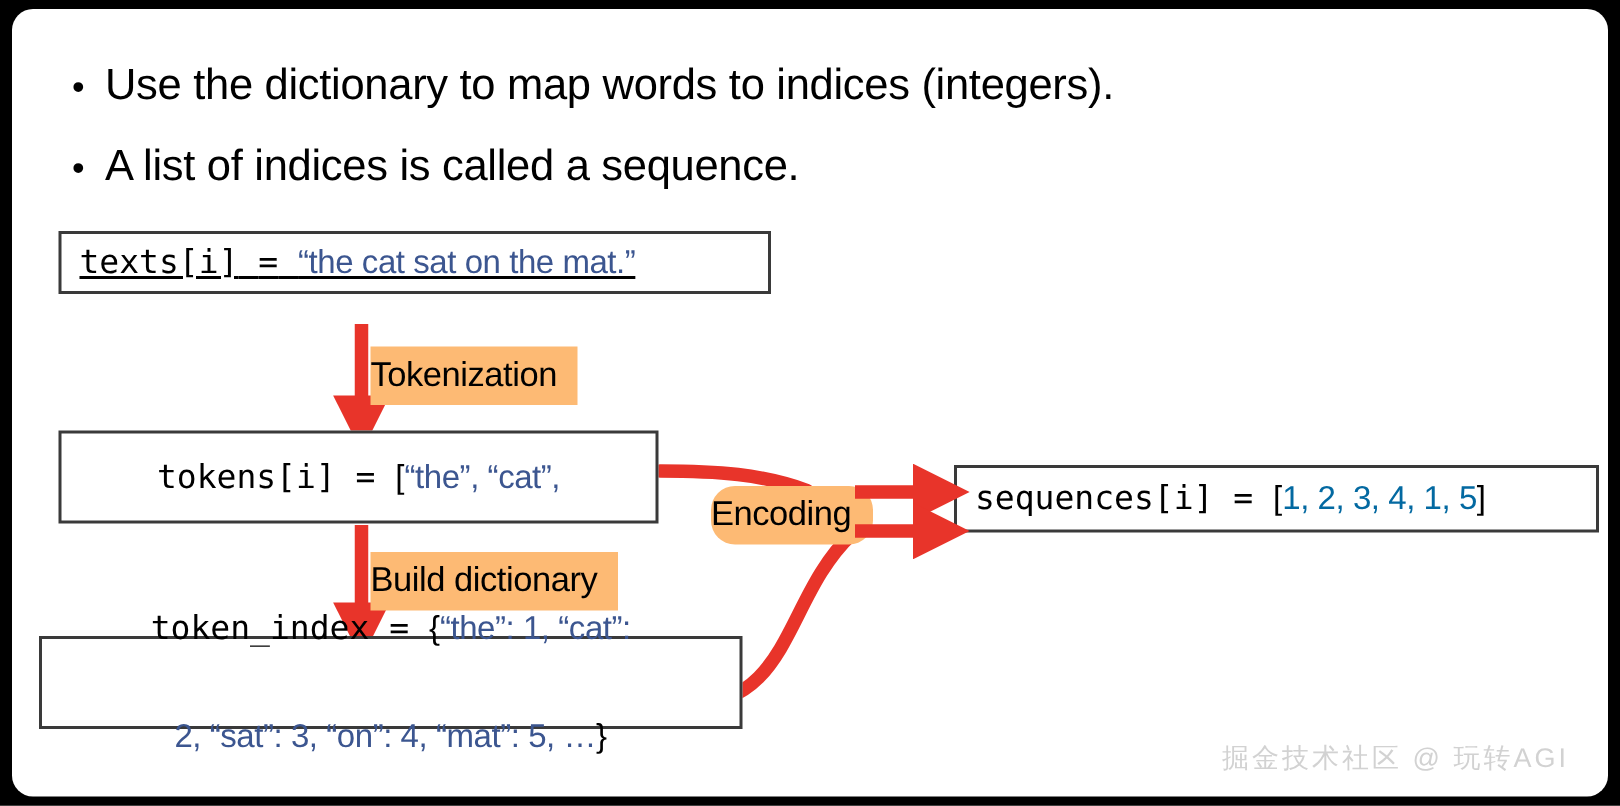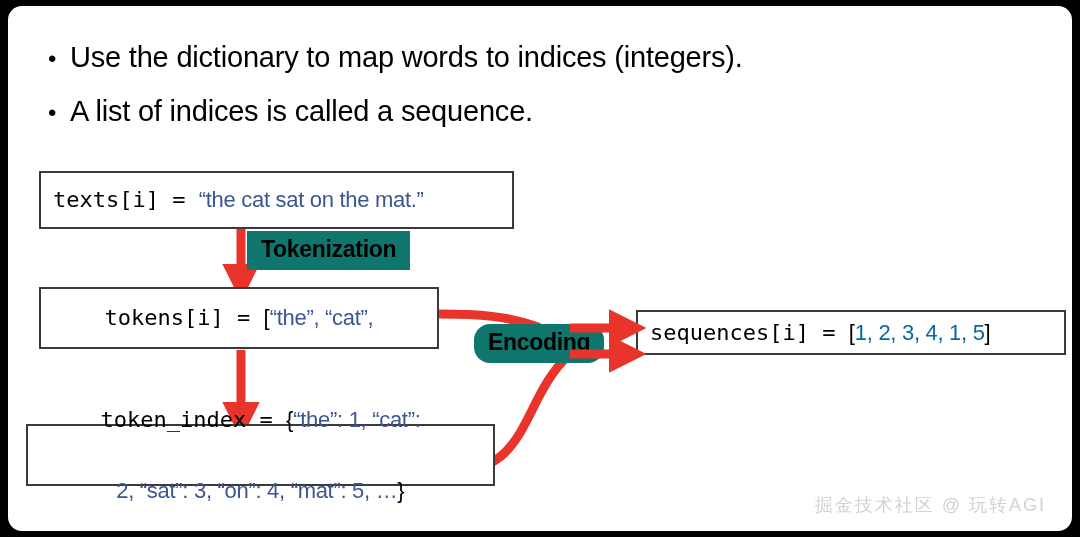--- a/index.html
+++ b/index.html
@@ -76,34 +76,34 @@
   .num {
     font-family: "Liberation Sans", sans-serif;
     color: #0369a1;
     letter-spacing: -0.3px;
   }
   .punc {
     font-family: "Liberation Sans", sans-serif;
     color: #000000;
   }
 
-  #box-texts      { left: 31px;  top: 165px; width: 475px;  height: 58px; padding: 0 12px; }
+  #box-texts      { left: 31px;  top: 148px; width: 475px;  height: 42px; padding: 0 12px; text-decoration: underline; }
   #box-tokens     { left: 31px;  top: 281px; width: 400px;  height: 62px; }
   #box-tokenindex { left: 18px;  top: 418px; width: 469px;  height: 62px; gap: 44px; }
   #box-sequences  { left: 628px; top: 304px; width: 430px;  height: 45px; padding: 0 12px; }
 
   
   .flow-label {
     position: absolute;
-    background: #0f766e;
-    color: #000000;
-    font-weight: bold;
+    background: #fdba74;
+    color: #000000;
+    font-weight: normal;
     font-size: 23px;
     letter-spacing: -0.3px;
-    padding: 5px 14px 7px 14px;
+    padding: 5px 14px 7px 0;
     white-space: nowrap;
     z-index: 6;
   }
   #lbl-tokenization { left: 239px; top: 225px; }
   #lbl-builddict    { left: 239px; top: 362px; }
   #lbl-encoding     { left: 466px; top: 318px; border-radius: 16px; }
 
   
   #arrow-layer {
     position: absolute;
@@ -192,20 +192,21 @@
 
   <div class="code-box" id="box-sequences">
     <div class="code-line">
       <span>sequences[i]</span>
       <span>=</span>
       <span class="punc">[</span><span class="num">1, 2, 3, 4, 1, 5</span><span class="punc">]</span>
     </div>
   </div>
 
   <div class="flow-label" id="lbl-tokenization">Tokenization</div>
+  <div class="flow-label" id="lbl-builddict">Build dictionary</div>
   <div class="flow-label" id="lbl-encoding">Encoding</div>
 
   <svg id="arrow-layer-front" viewBox="0 0 1064 525">
     <line x1="562" y1="322" x2="615" y2="322" stroke="#E8342A" stroke-width="9" marker-end="url(#ah)"></line>
     <line x1="562" y1="348" x2="615" y2="348" stroke="#E8342A" stroke-width="9" marker-end="url(#ah)"></line>
   </svg>
 
   <div id="watermark">掘金技术社区 @ 玩转AGI</div>
 
 </div>

